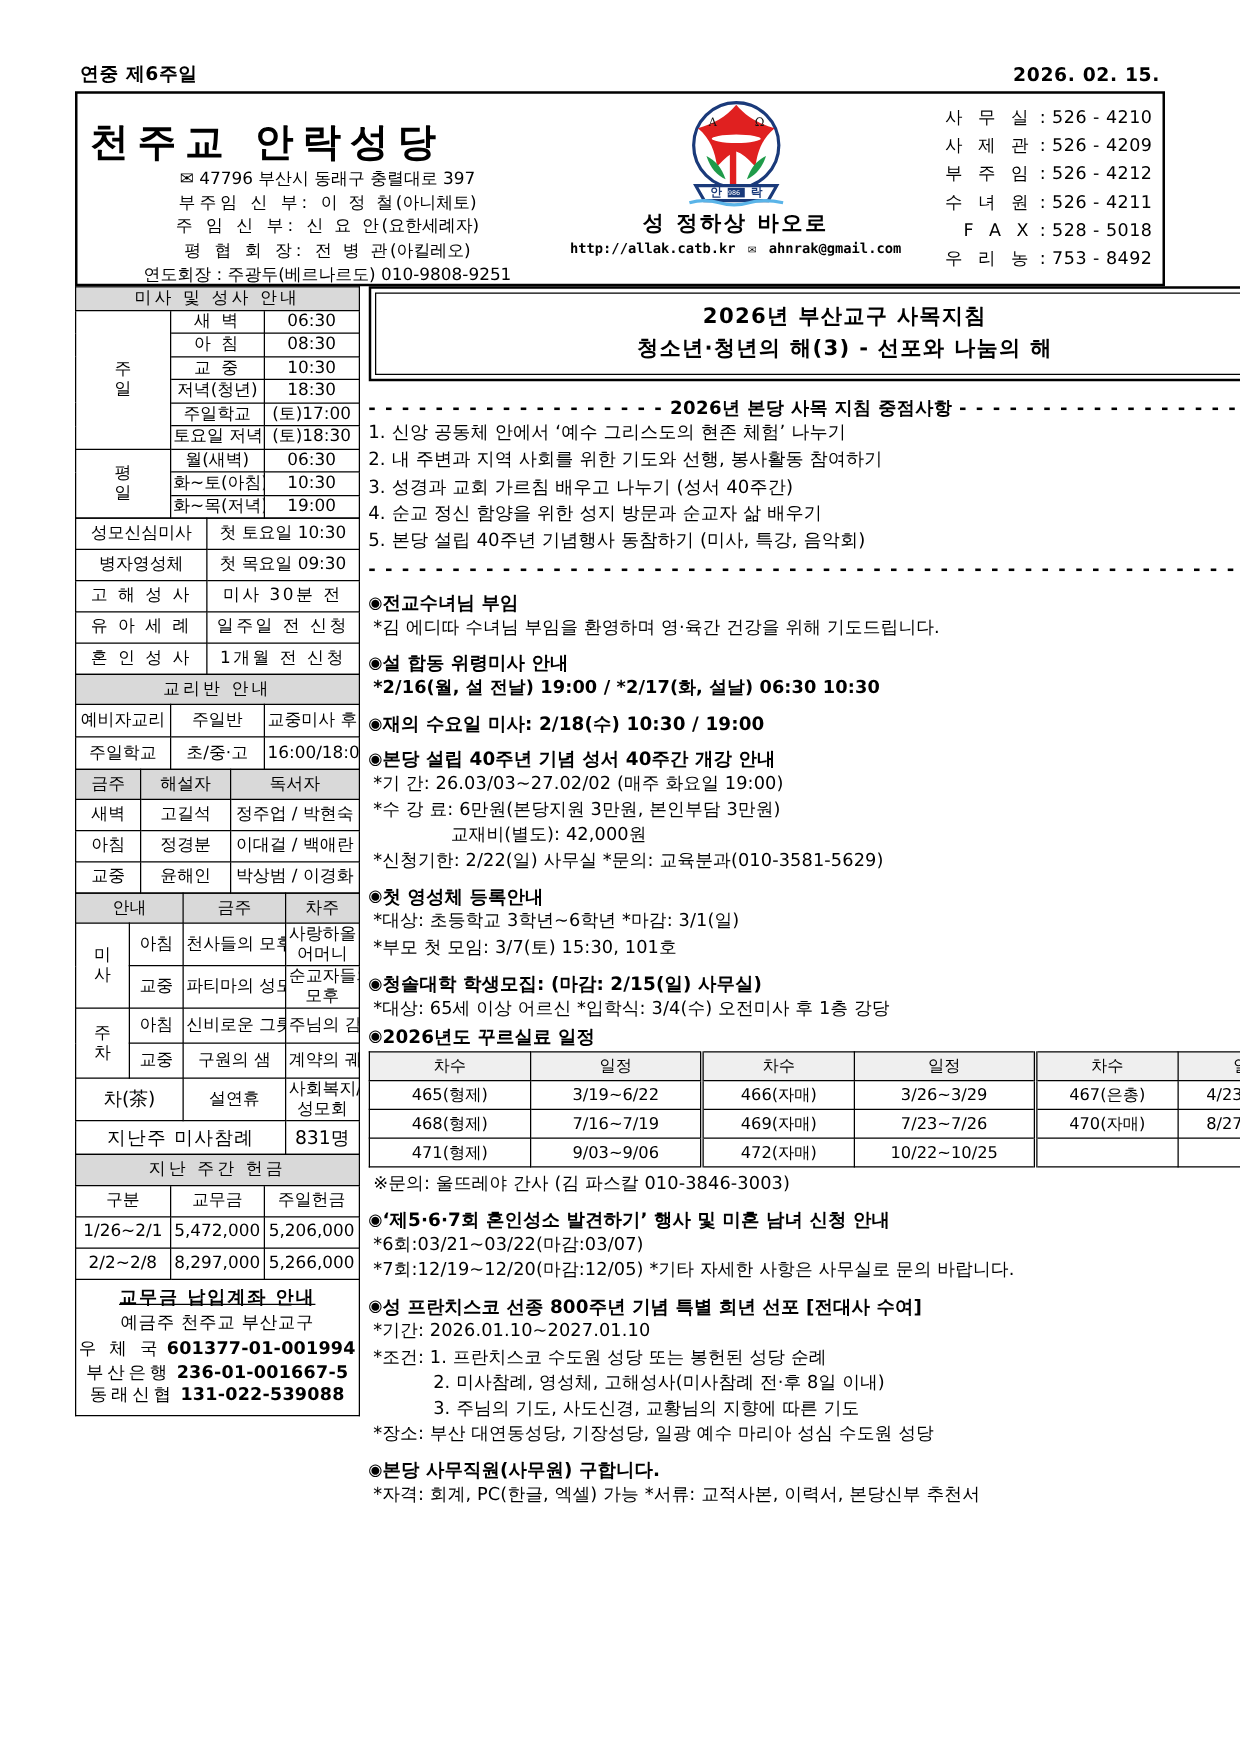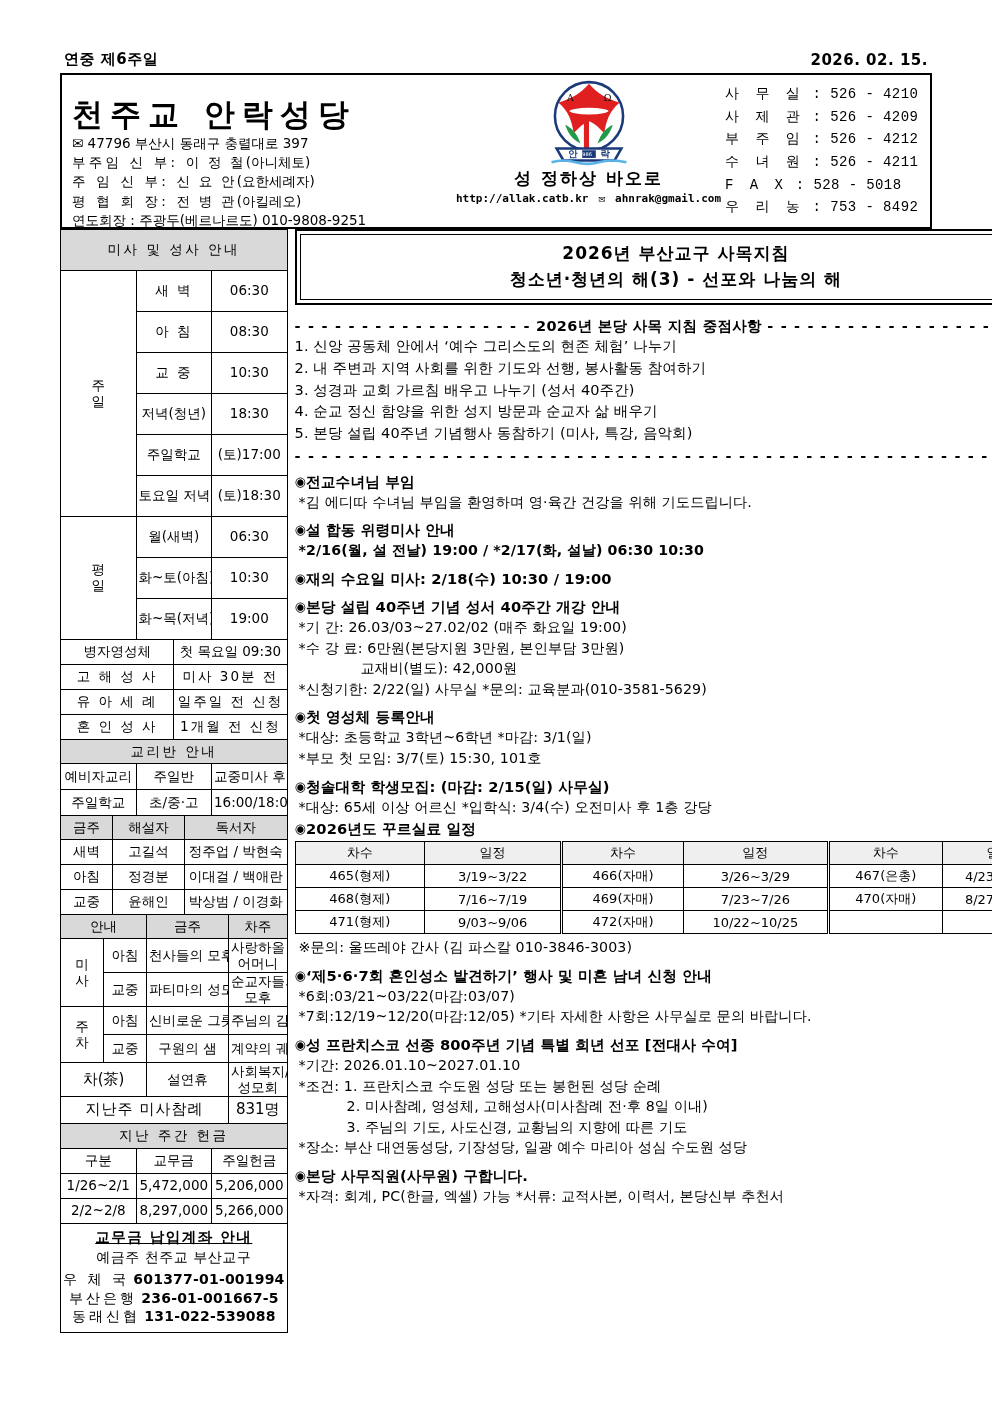--- a/index.html
+++ b/index.html
@@ -44,20 +44,21 @@
     font-size: 31px; font-weight: bold;
     letter-spacing: 7px;
     line-height: 1.12;
     white-space: nowrap;
   }
   .mh-lines { margin-top: 2px; }
   .mh-line {
     font-size: 13.5px;
     line-height: 1.43;
     white-space: nowrap;
+    text-align: center;
   }
   .mh-line .lbl { letter-spacing: 3.2px; }
   .mh-line .val { letter-spacing: 2.2px; }
   .mh-line .val.tight { letter-spacing: 0px; }
   .mh-line .paren { letter-spacing: 0px; }
 
   .mh-mid {
     flex: 1;
     display: flex; flex-direction: column;
     align-items: center; justify-content: flex-start;
@@ -75,22 +76,21 @@
     font-weight: bold;
     margin-top: 2px;
     white-space: nowrap;
     display: flex; align-items: center; gap: 10px;
   }
   .weblinks .env { font-size: 11px; }
 
   .mh-right {
     width: 205px;
     padding: 8px 8px 0 0;
-    text-align: left;
-    font-family: Liberation Mono, monospace;
+    text-align: right;
   }
   .ph-line {
     font-size: 14px;
     line-height: 1.62;
     white-space: nowrap;
   }
   .ph-line .pl { letter-spacing: 4px; }
   .ph-line .pn { letter-spacing: .4px; }
 
   
@@ -120,21 +120,21 @@
     font-weight: bold;
     letter-spacing: 2.5px;
   }
   .hdr.nolsp { letter-spacing: 0; }
   .sp2 { letter-spacing: 4px; }
   .sp1 { letter-spacing: 2px; }
   .b { font-weight: bold; }
   .small { font-size: 12px; }
   .xsmall { font-size: 10.5px; line-height: 1.12; white-space: normal; }
 
-  .mass-outer td { height: 41px; }
+  .mass-outer td { height: 18px; }
   .vert {
     font-weight: bold; font-size: 15px; letter-spacing: 0;
     line-height: 1.1;
   }
 
   
   .acct {
     border: 1px solid #000;
     border-top: none;
     padding: 4px 2px 6px 2px;
@@ -336,20 +336,24 @@
             </tr>
         <tr>
               <td>화~목(저녁)</td>
               <td>19:00</td>
             </tr>
       </tbody>
         </table>
 
       <table class="t" style="margin-top:-1px">
         <tbody>
+            <tr>
+              <td style="width:105px;height:25px" class="b">성모신심미사</td>
+              <td>첫 토요일 10:30</td>
+            </tr>
         <tr>
               <td class="b" style="height:25px">병자영성체</td>
               <td>첫 목요일 09:30</td>
             </tr>
         <tr>
               <td class="b sp1" style="height:25px">고 해 성 사</td>
               <td class="sp1">미사 30분 전</td>
             </tr>
         <tr>
               <td class="b sp1" style="height:25px">유 아 세 례</td>
@@ -541,21 +545,21 @@
               <tr class="head">
             <td style="width:17%">차수</td>
             <td style="width:18%">일정</td>
             <td class="sep" style="width:16%">차수</td>
             <td style="width:19%">일정</td>
             <td class="sep" style="width:15%">차수</td>
             <td>일정</td>
           </tr>
           <tr>
             <td>465(형제)</td>
-            <td>3/19~3/22</td>
+            <td>3/19~6/22</td>
             <td class="sep">466(자매)</td>
             <td>3/26~3/29</td>
             <td class="sep">467(은총)</td>
             <td>4/23~4/26</td>
           </tr>
           <tr>
             <td>468(형제)</td>
             <td>7/16~7/19</td>
             <td class="sep">469(자매)</td>
             <td>7/23~7/26</td>

